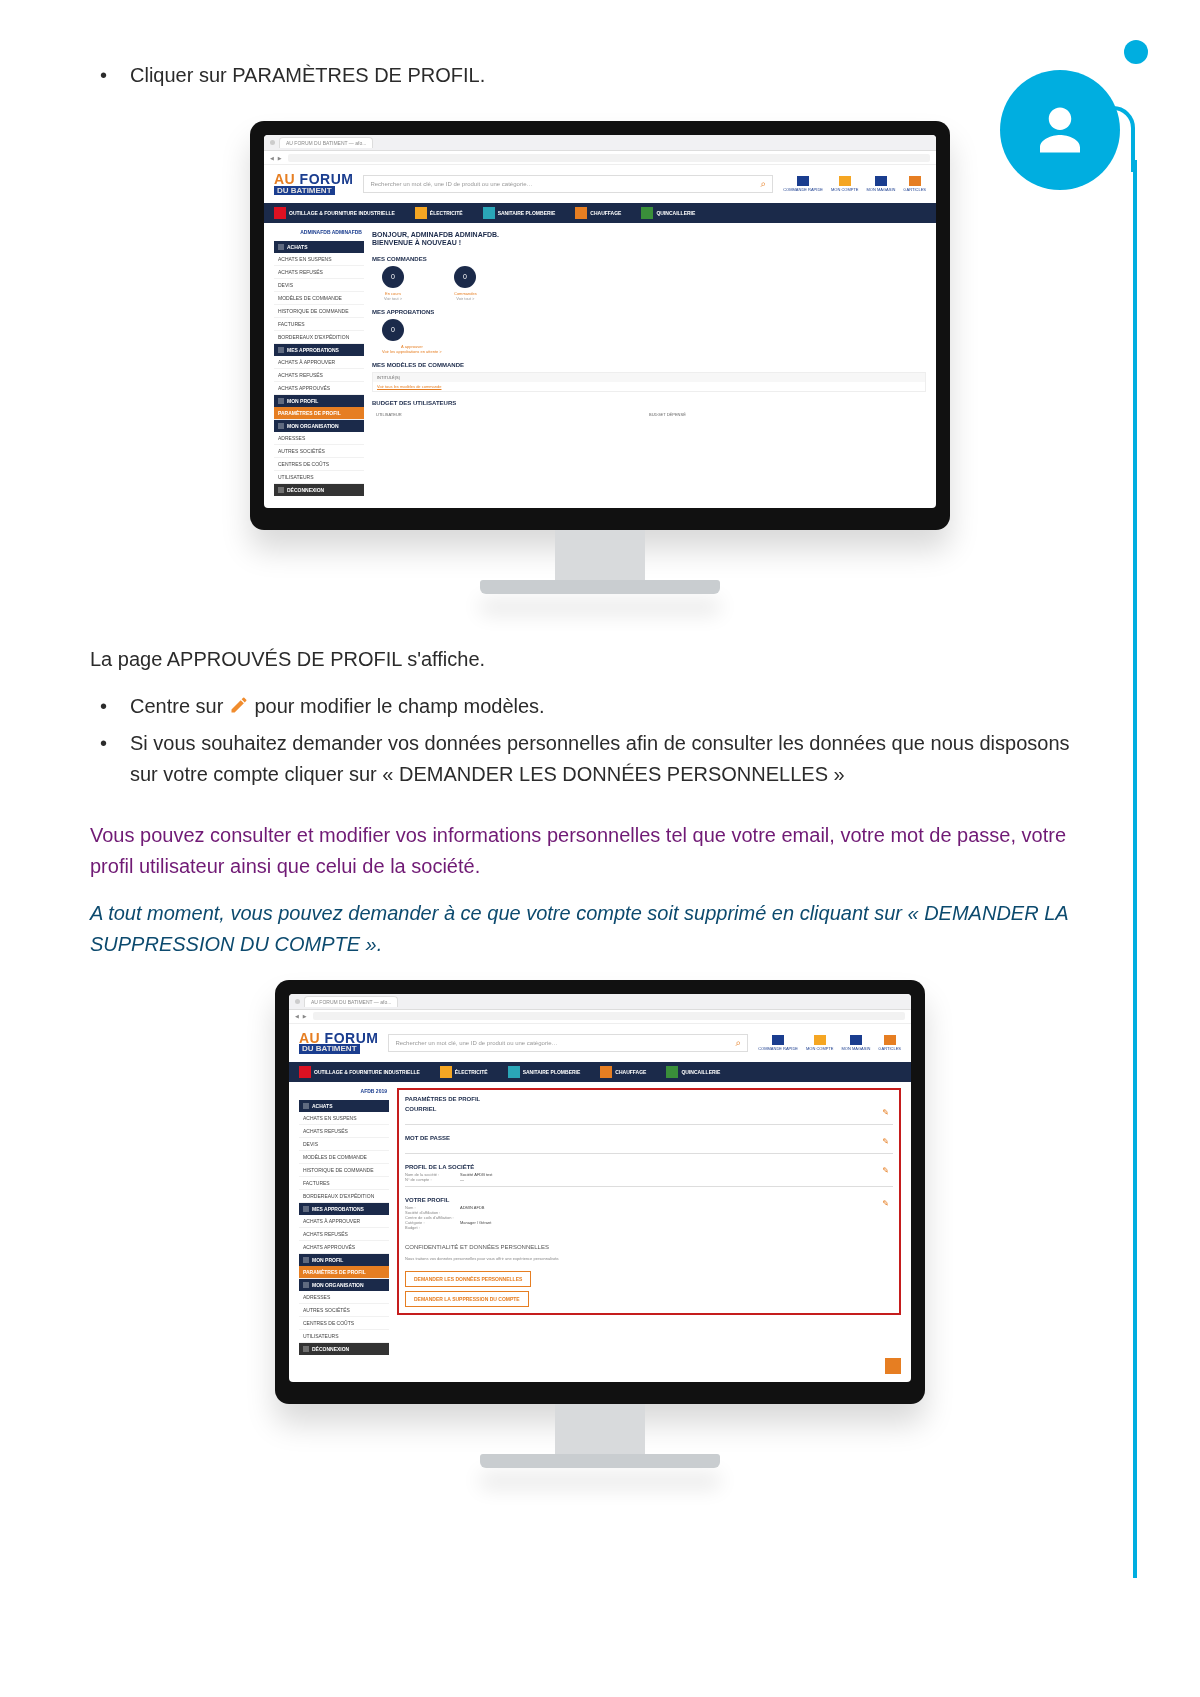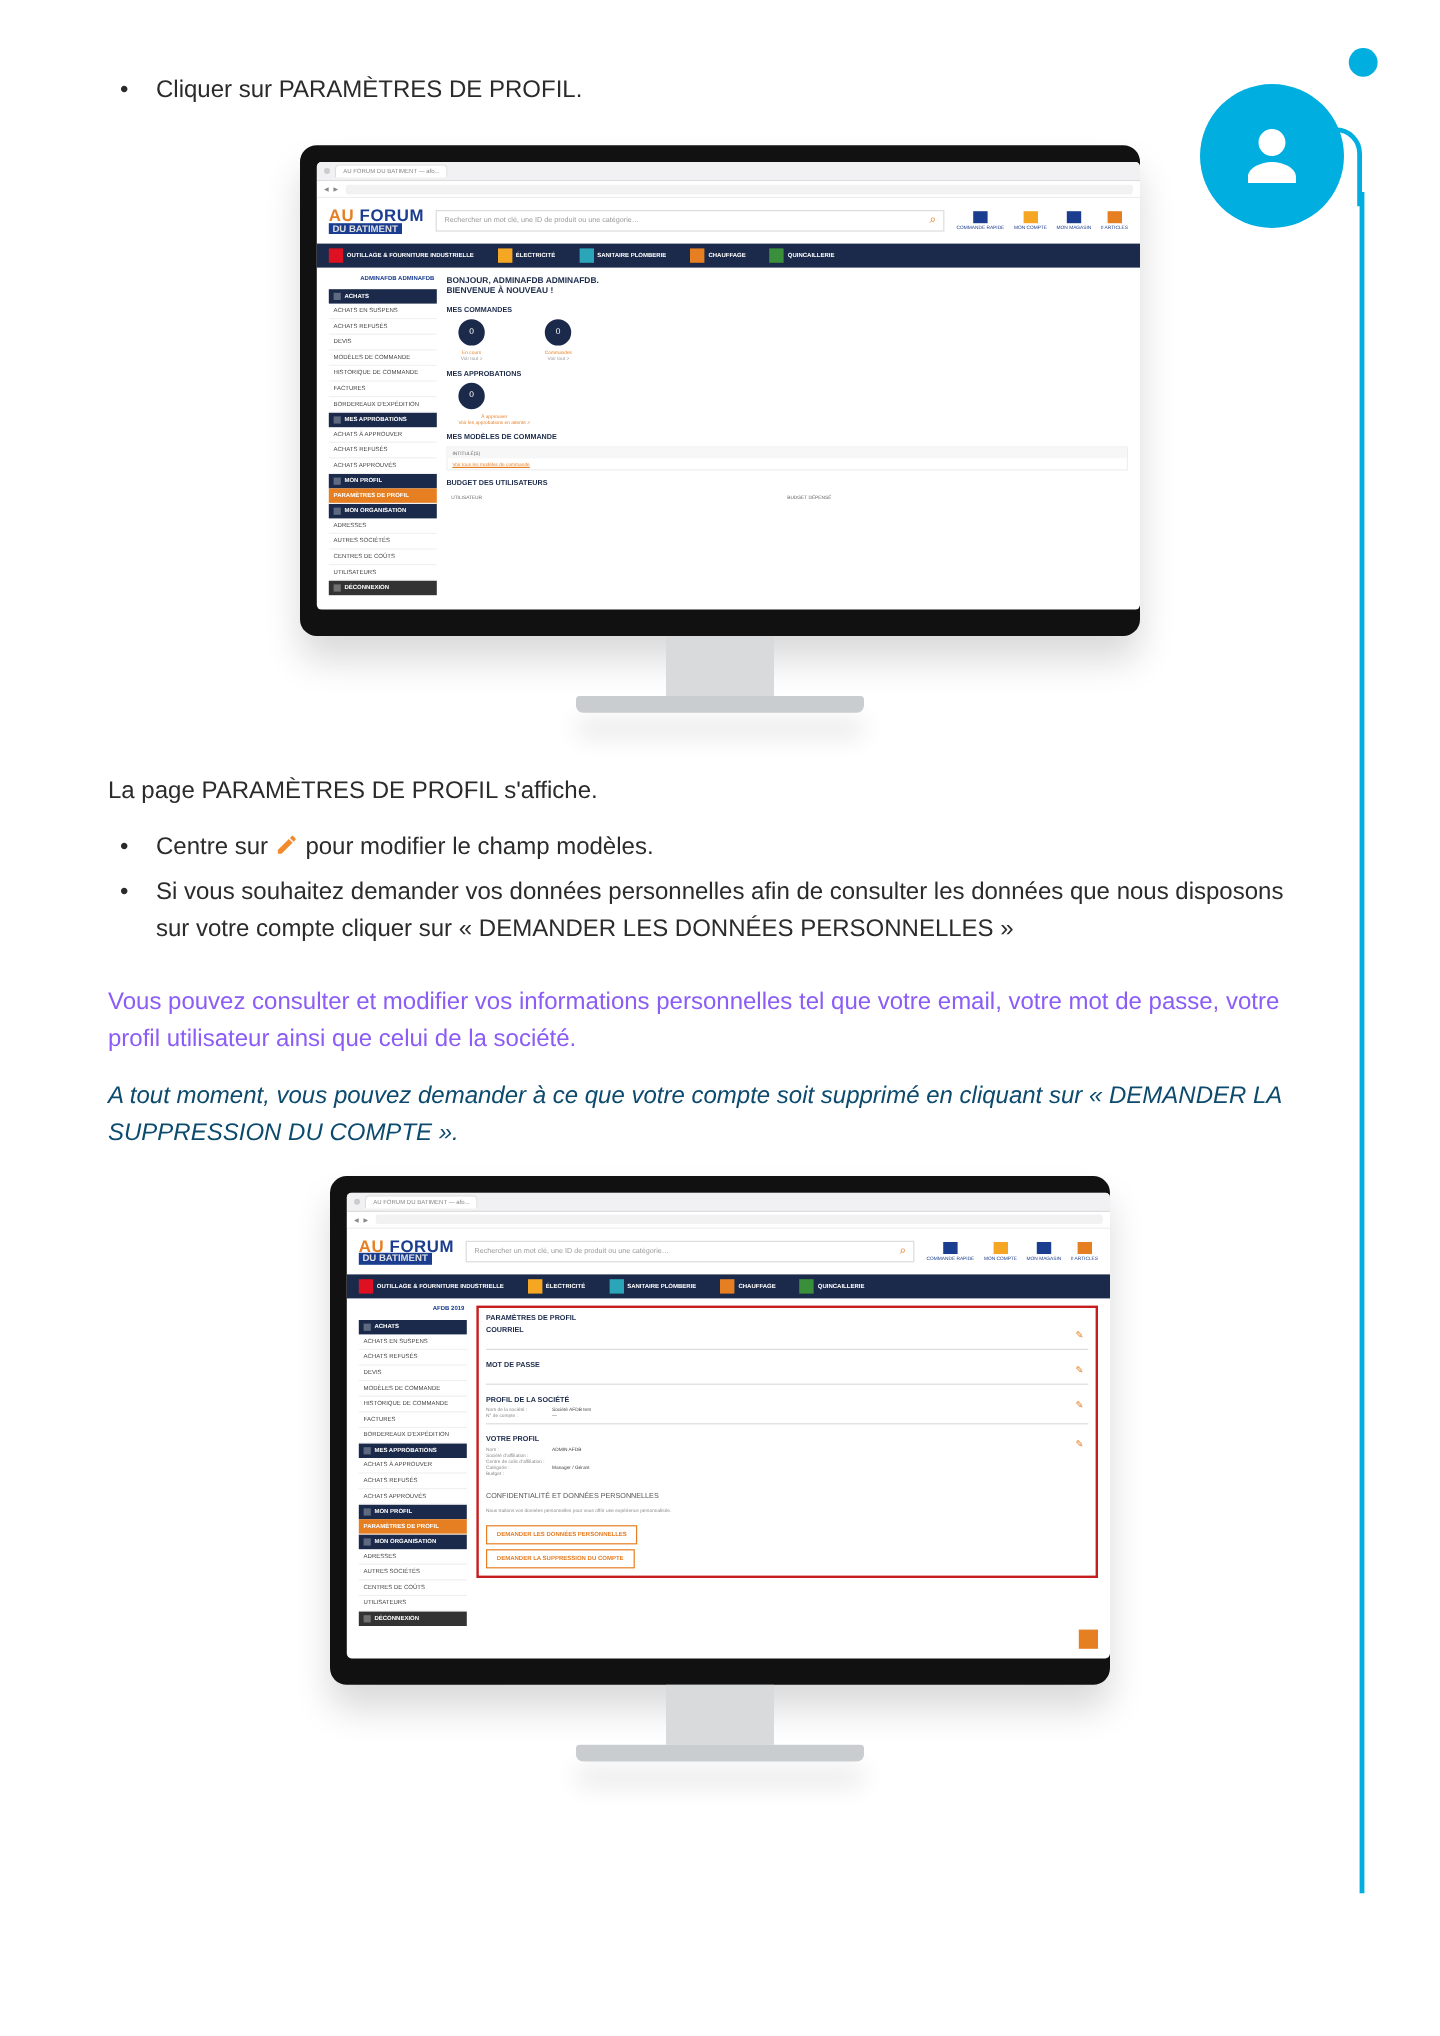--- a/index.html
+++ b/index.html
@@ -82,21 +82,21 @@
     position: absolute;
     left: 10px;
     top: 0;
     color: #2b2b2b;
   }
   .para {
     font-size: 20px;
     line-height: 1.55;
     margin: 0 60px 16px 30px;
   }
-  .para.green { color: #8b5cf6; }
+  .para.green { color: #701a75; }
   .para.orange { color: #0c4a6e; font-style: italic; }
 
   .pencil-inline {
     display:inline-block;
     vertical-align:-2px;
   }
   .pencil-inline svg { fill:#f08c2e; }
 
   
   .monitor-wrap {
@@ -104,21 +104,21 @@
     margin: 20px 0 50px 0;
   }
   .monitor {
     width: 700px;
     position: relative;
   }
   .monitor.small { width: 650px; }
   .bezel {
     background: #111;
     border-radius: 14px;
-    padding: 14px 0 22px 14px;
+    padding: 14px 14px 22px 14px;
     box-shadow: 0 20px 30px rgba(0,0,0,.15);
   }
   .screen {
     background: #fff;
     border-radius: 4px;
     overflow: hidden;
     font-size: 7px;
     color: #555;
   }
   .stand-neck {
@@ -385,21 +385,21 @@
                 </div>
             </div>
           </div>
         </div>
       </div>
       <div class="stand-neck"></div>
       <div class="stand-base"></div>
     </div>
   </div>
 
-  <p class="para">La page PARAMÈTRES DE PROFIL s'affiche.</p>
+  <p class="para">La page APPROUVÉS DE PROFIL s'affiche.</p>
 
   <ul class="bullets">
     <li>
       <span>Centre sur</span>
       <span class="pencil-inline">
         <svg width="20" height="20" viewBox="0 0 24 24">
             <path d="M3 17.25V21h3.75L17.81 9.94l-3.75-3.75L3 17.25zM20.71 7.04a1 1 0 0 0 0-1.41l-2.34-2.34a1 1 0 0 0-1.41 0l-1.83 1.83 3.75 3.75 1.83-1.83z"></path>
           </svg>
       </span>
       <span>pour modifier le champ modèles.</span>

